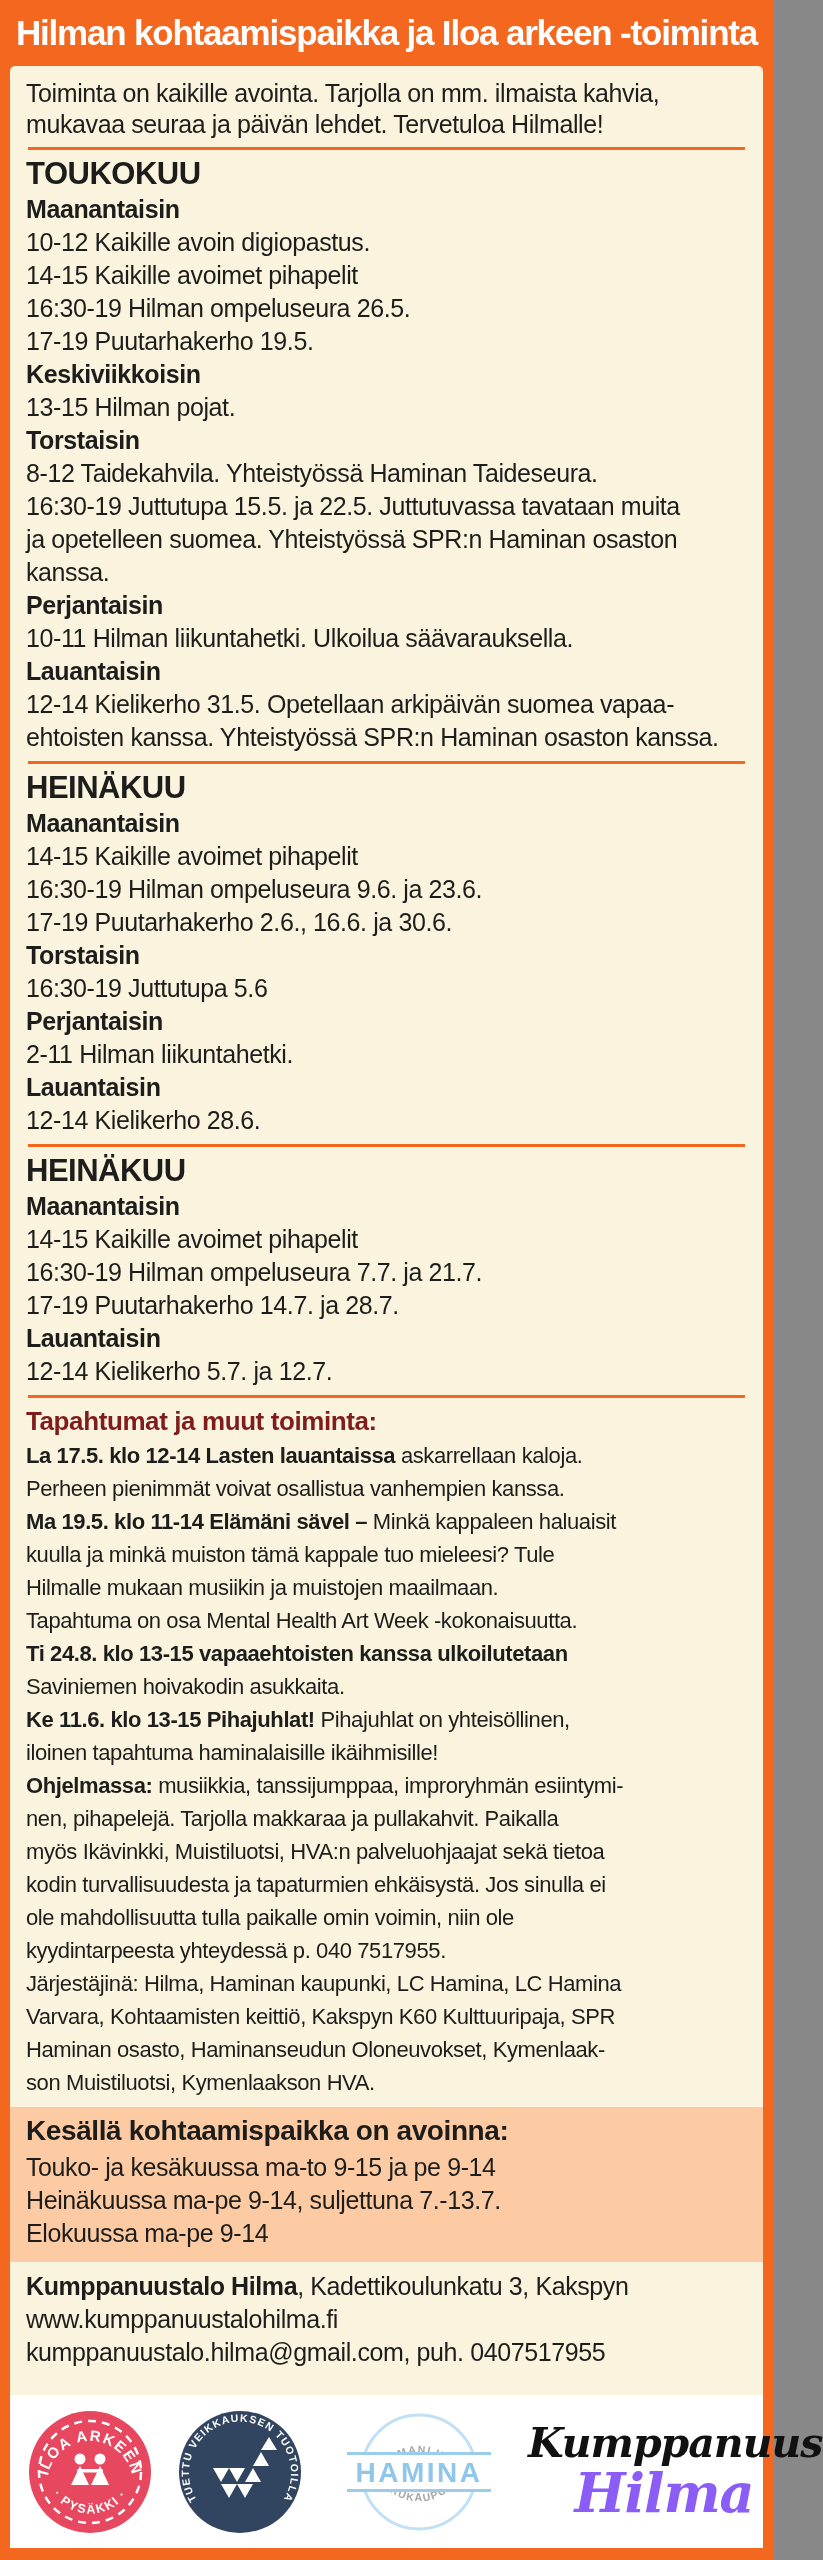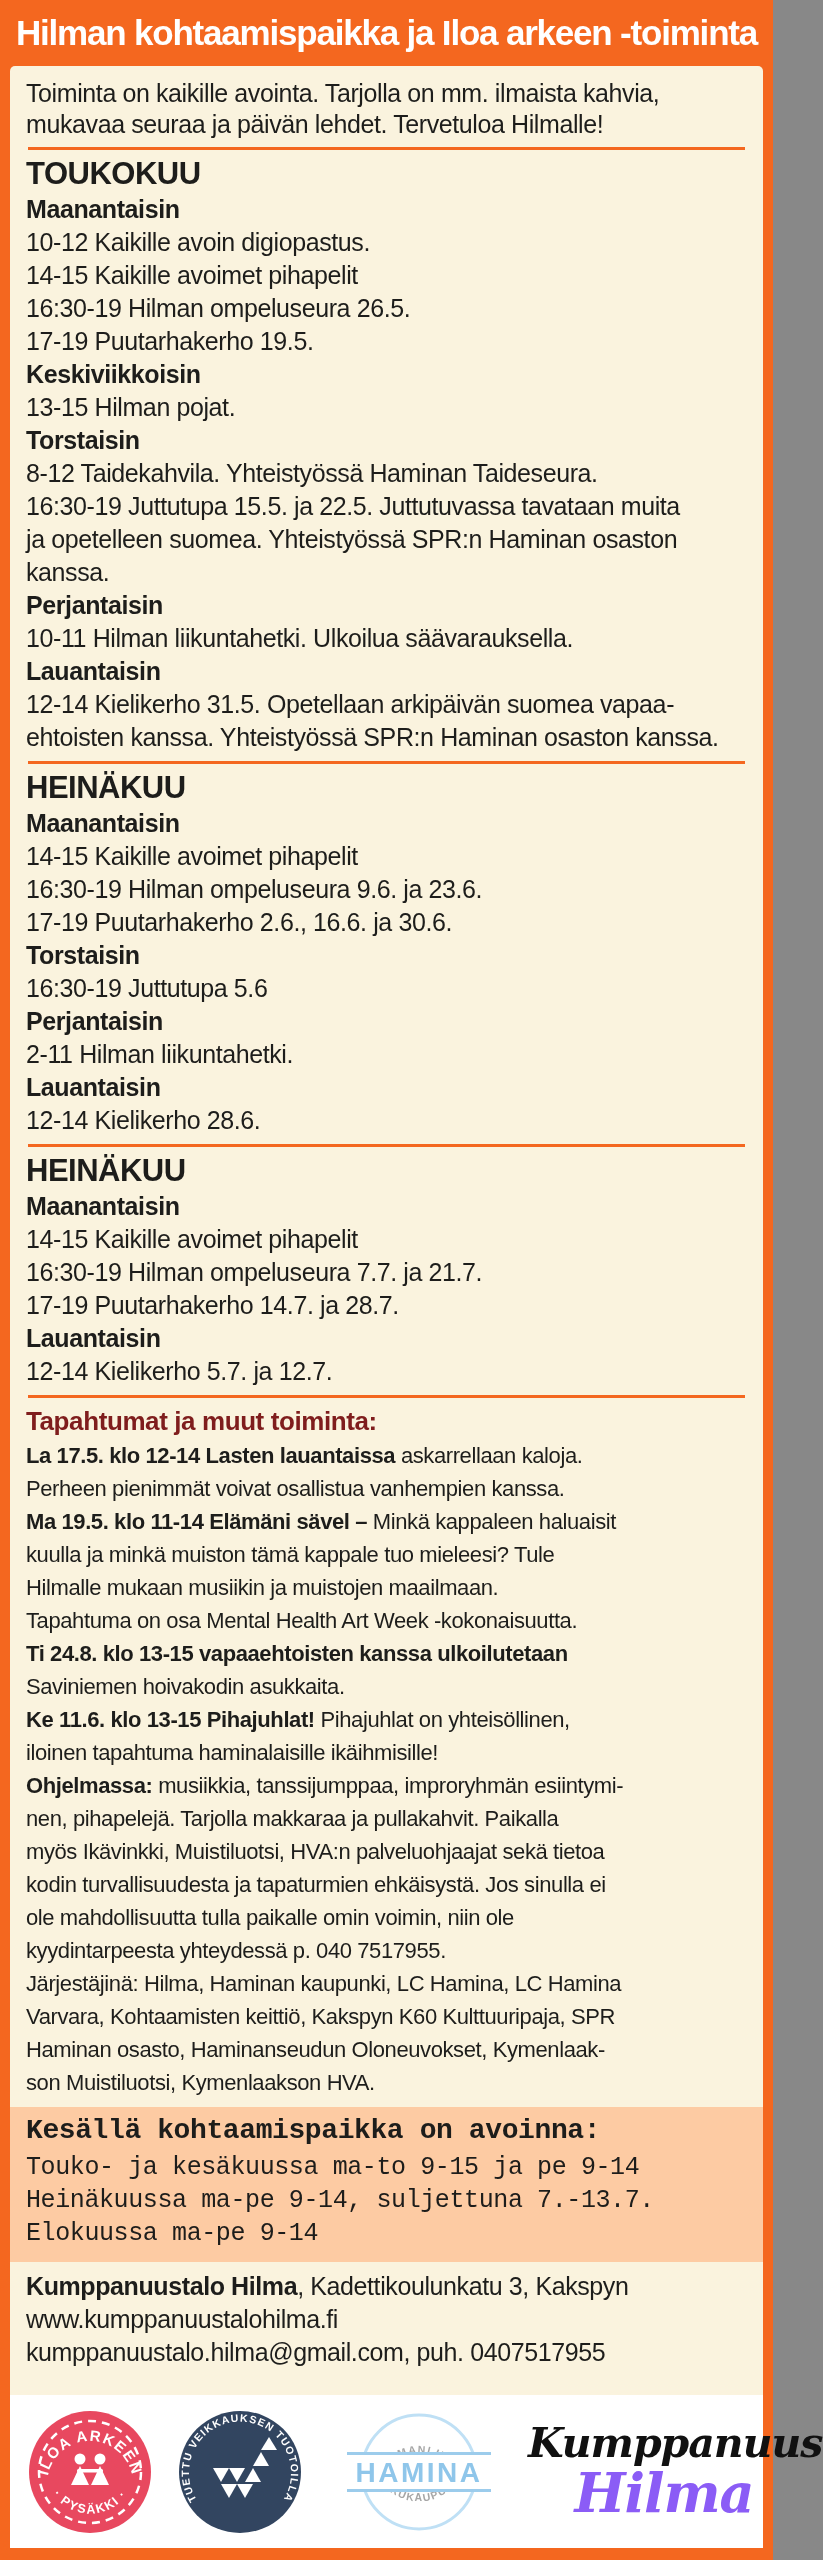--- a/index.html
+++ b/index.html
@@ -22,21 +22,21 @@
     border-radius:5px 5px 0 0;
   }
   .line{font-size:25px;line-height:33px;letter-spacing:-0.4px;white-space:pre-wrap;}
   .b{font-weight:bold;}
   .intro{margin:0;font-size:25px;line-height:31px;letter-spacing:-0.4px;white-space:pre-wrap;}
   .divider{border:none;border-top:3px solid #F4671F;margin:7px 2px 5px 2px;}
   .month-h{margin:0;font-size:31px;line-height:38px;font-weight:bold;letter-spacing:-0.5px;}
   .events-h{margin:0;color:#7f1d1d;font-size:26px;line-height:36px;font-weight:bold;letter-spacing:-0.4px;}
   .eventp{margin:0;font-size:22px;line-height:33px;letter-spacing:-0.4px;}
   .eventp span{white-space:pre-wrap;}
-  .summer{background:#FDCBA3;margin:8px -16px 8px -16px;padding:4px 4px 12px 16px;font-family:Liberation Mono, monospace;}
+  .summer{background:#FDCBA3;margin:8px -16px 8px -16px;padding:4px 4px 12px 16px;}
   .summer h3{margin:0;font-size:28px;line-height:40px;font-weight:bold;letter-spacing:-0.4px;}
   .contact{margin-top:2px;}
   .contact p{margin:0;font-size:25px;line-height:33px;letter-spacing:-0.4px;}
   .logos{
     flex:0 0 153px;margin:0 10px;background:#ffffff;
     display:flex;align-items:center;
   }
   .badge{flex:0 0 auto;}
   .badge.pink{margin-left:18px;}
   .badge.navy{margin-left:26px;}

